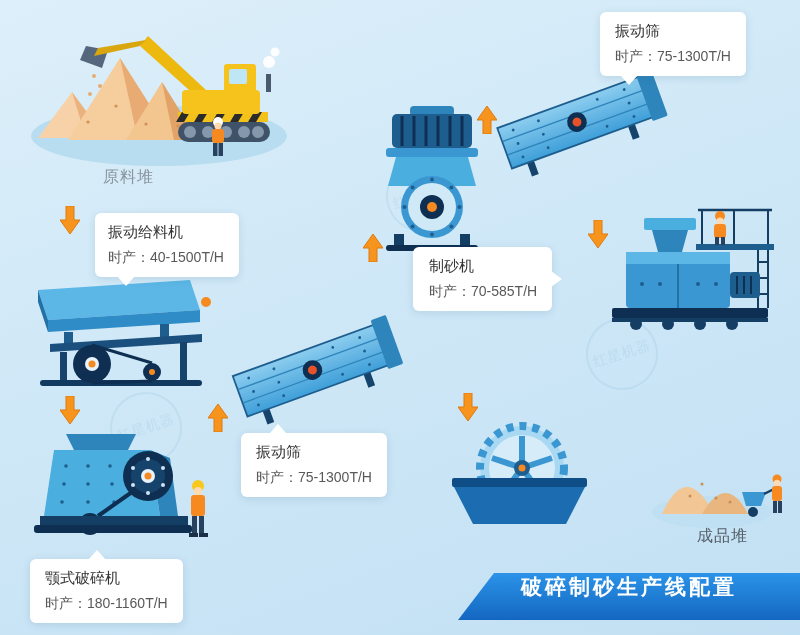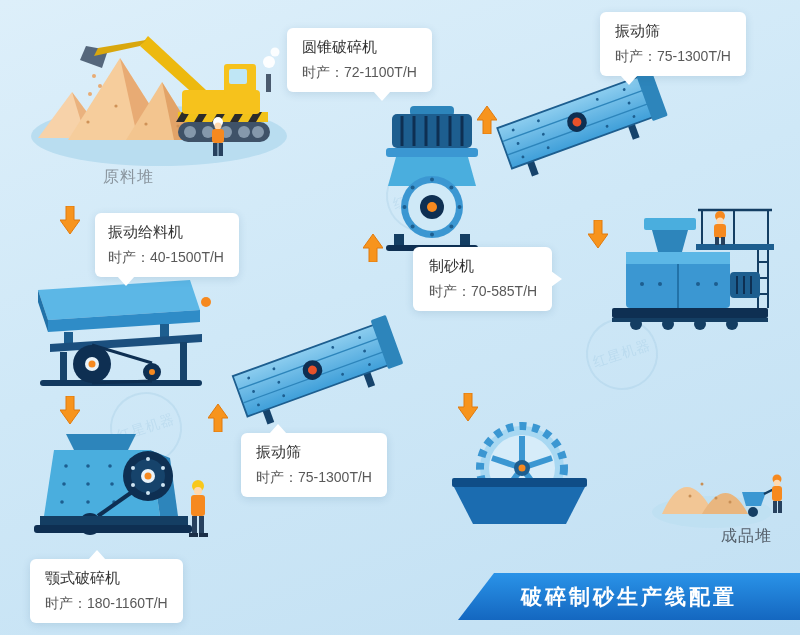--- a/index.html
+++ b/index.html
@@ -25,21 +25,21 @@
   .ptr.down  { border-left:9px solid transparent; border-right:9px solid transparent; border-top:10px solid #ffffff; bottom:-9px; }
   .ptr.up    { border-left:9px solid transparent; border-right:9px solid transparent; border-bottom:10px solid #ffffff; top:-9px; }
   .ptr.right { border-top:8px solid transparent; border-bottom:8px solid transparent; border-left:11px solid #ffffff; right:-10px; top:24px; }
   .arrow { position:absolute; width:20px; height:28px; }
   .arrow svg { display:block; width:100%; height:100%; }
   .arrow polygon { fill:#f7941d; stroke:#e07b0e; stroke-width:1; }
   .banner {
     position:absolute; left:458px; top:573px; width:342px; height:47px;
     background:linear-gradient(180deg,#2a93e8,#1467c0);
     clip-path:polygon(36px 0, 100% 0, 100% 100%, 0 100%);
-    display:flex; align-items:center; justify-content:center;
+    display:flex; align-items:flex-start; justify-content:center;
   }
   .banner span { color:#ffffff; font-size:21px; font-weight:bold; letter-spacing:3px; }
   .wm {
     position:absolute; width:72px; height:72px; border:2px solid rgba(90,156,196,.35);
     border-radius:50%; display:flex; align-items:center; justify-content:center;
     color:rgba(90,156,196,.40); font-size:14px; letter-spacing:1px;
     transform:rotate(-18deg); opacity:.35;
   }
 </style>
 </head>
@@ -359,33 +359,28 @@
       <polygon points="92,60 116,60 111,74 96,74" fill="#3b97d2"></polygon>
       <circle cx="103" cy="80" r="5" fill="#143e63"></circle>
       <line x1="114" y1="62" x2="124" y2="57" stroke="#143e63" stroke-width="2.5"></line>
       <circle cx="127" cy="47" r="4.5" fill="#f6891f"></circle>
       <circle cx="127" cy="51" r="3.2" fill="#ffd9b0"></circle>
       <rect x="122" y="54" width="10" height="15" rx="3" fill="#f6891f"></rect>
       <rect x="123" y="69" width="4" height="12" fill="#27415e"></rect>
         <rect x="128" y="69" width="4" height="12" fill="#27415e"></rect>
     </svg>
   </div>
-  <div class="scene-label dark" style="left:697px;top:526px;margin-left:24px;">成品堆</div>
+  <div class="scene-label dark" style="left:697px;top:526px;">成品堆</div>
 
   <div class="callout" style="left:95px;top:213px;padding-left:13px;">
     <div class="name">振动给料机</div>
     <div class="cap">时产：40-1500T/H</div>
     <i class="ptr down" style="left:22px;"></i>
   </div>
 
-  <div class="callout" style="left:287px;top:28px;">
-    <div class="name">圆锥破碎机</div>
-    <div class="cap">时产：72-1100T/H</div>
-    <i class="ptr down" style="left:86px;"></i>
-  </div>
 
   <div class="callout" style="left:600px;top:12px;">
     <div class="name">振动筛</div>
     <div class="cap">时产：75-1300T/H</div>
     <i class="ptr down" style="left:20px;"></i>
   </div>
 
   <div class="callout" style="left:413px;top:247px;padding-left:16px;">
     <div class="name">制砂机</div>
     <div class="cap">时产：70-585T/H</div>

